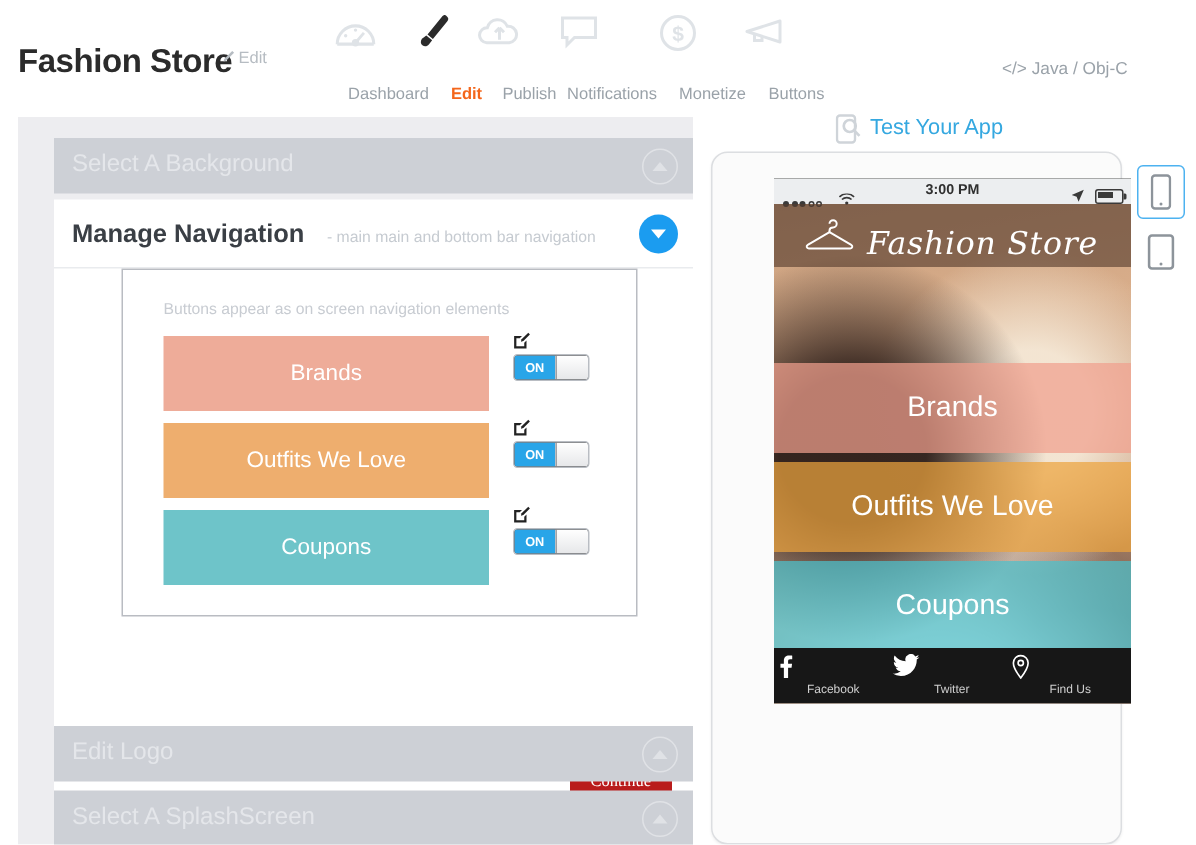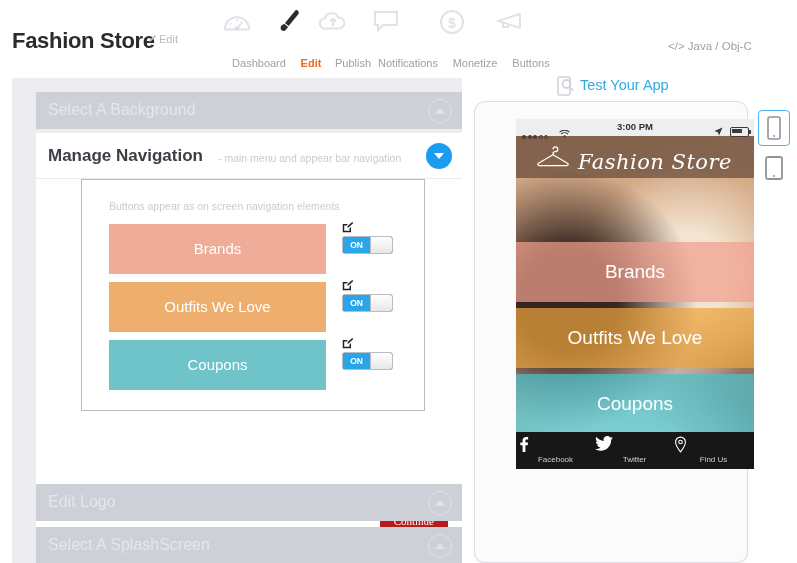--- a/index.html
+++ b/index.html
@@ -200,21 +200,21 @@
     <div class="acc acc-collapsed" style="top:14px">
       <div class="acc-title">Select A Background</div>
       <div class="circ ghost">
           <i class="tri up"></i>
         </div>
     </div>
 
     <div class="acc acc-open" style="top:55px;height:410px">
       <div class="acc-head">
         <div class="h-title">Manage Navigation</div>
-        <div class="h-sub">- main menu and appear bar navigation</div>
+        <div class="h-sub">- main main and bottom bar navigation</div>
         <div class="circ blue big">
             <i class="tri down"></i>
           </div>
       </div>
 
 
       <div class="framebox">
         <div class="hint">Buttons appear as on screen navigation elements</div>
 
         <div class="btnrow" style="top:44px">

